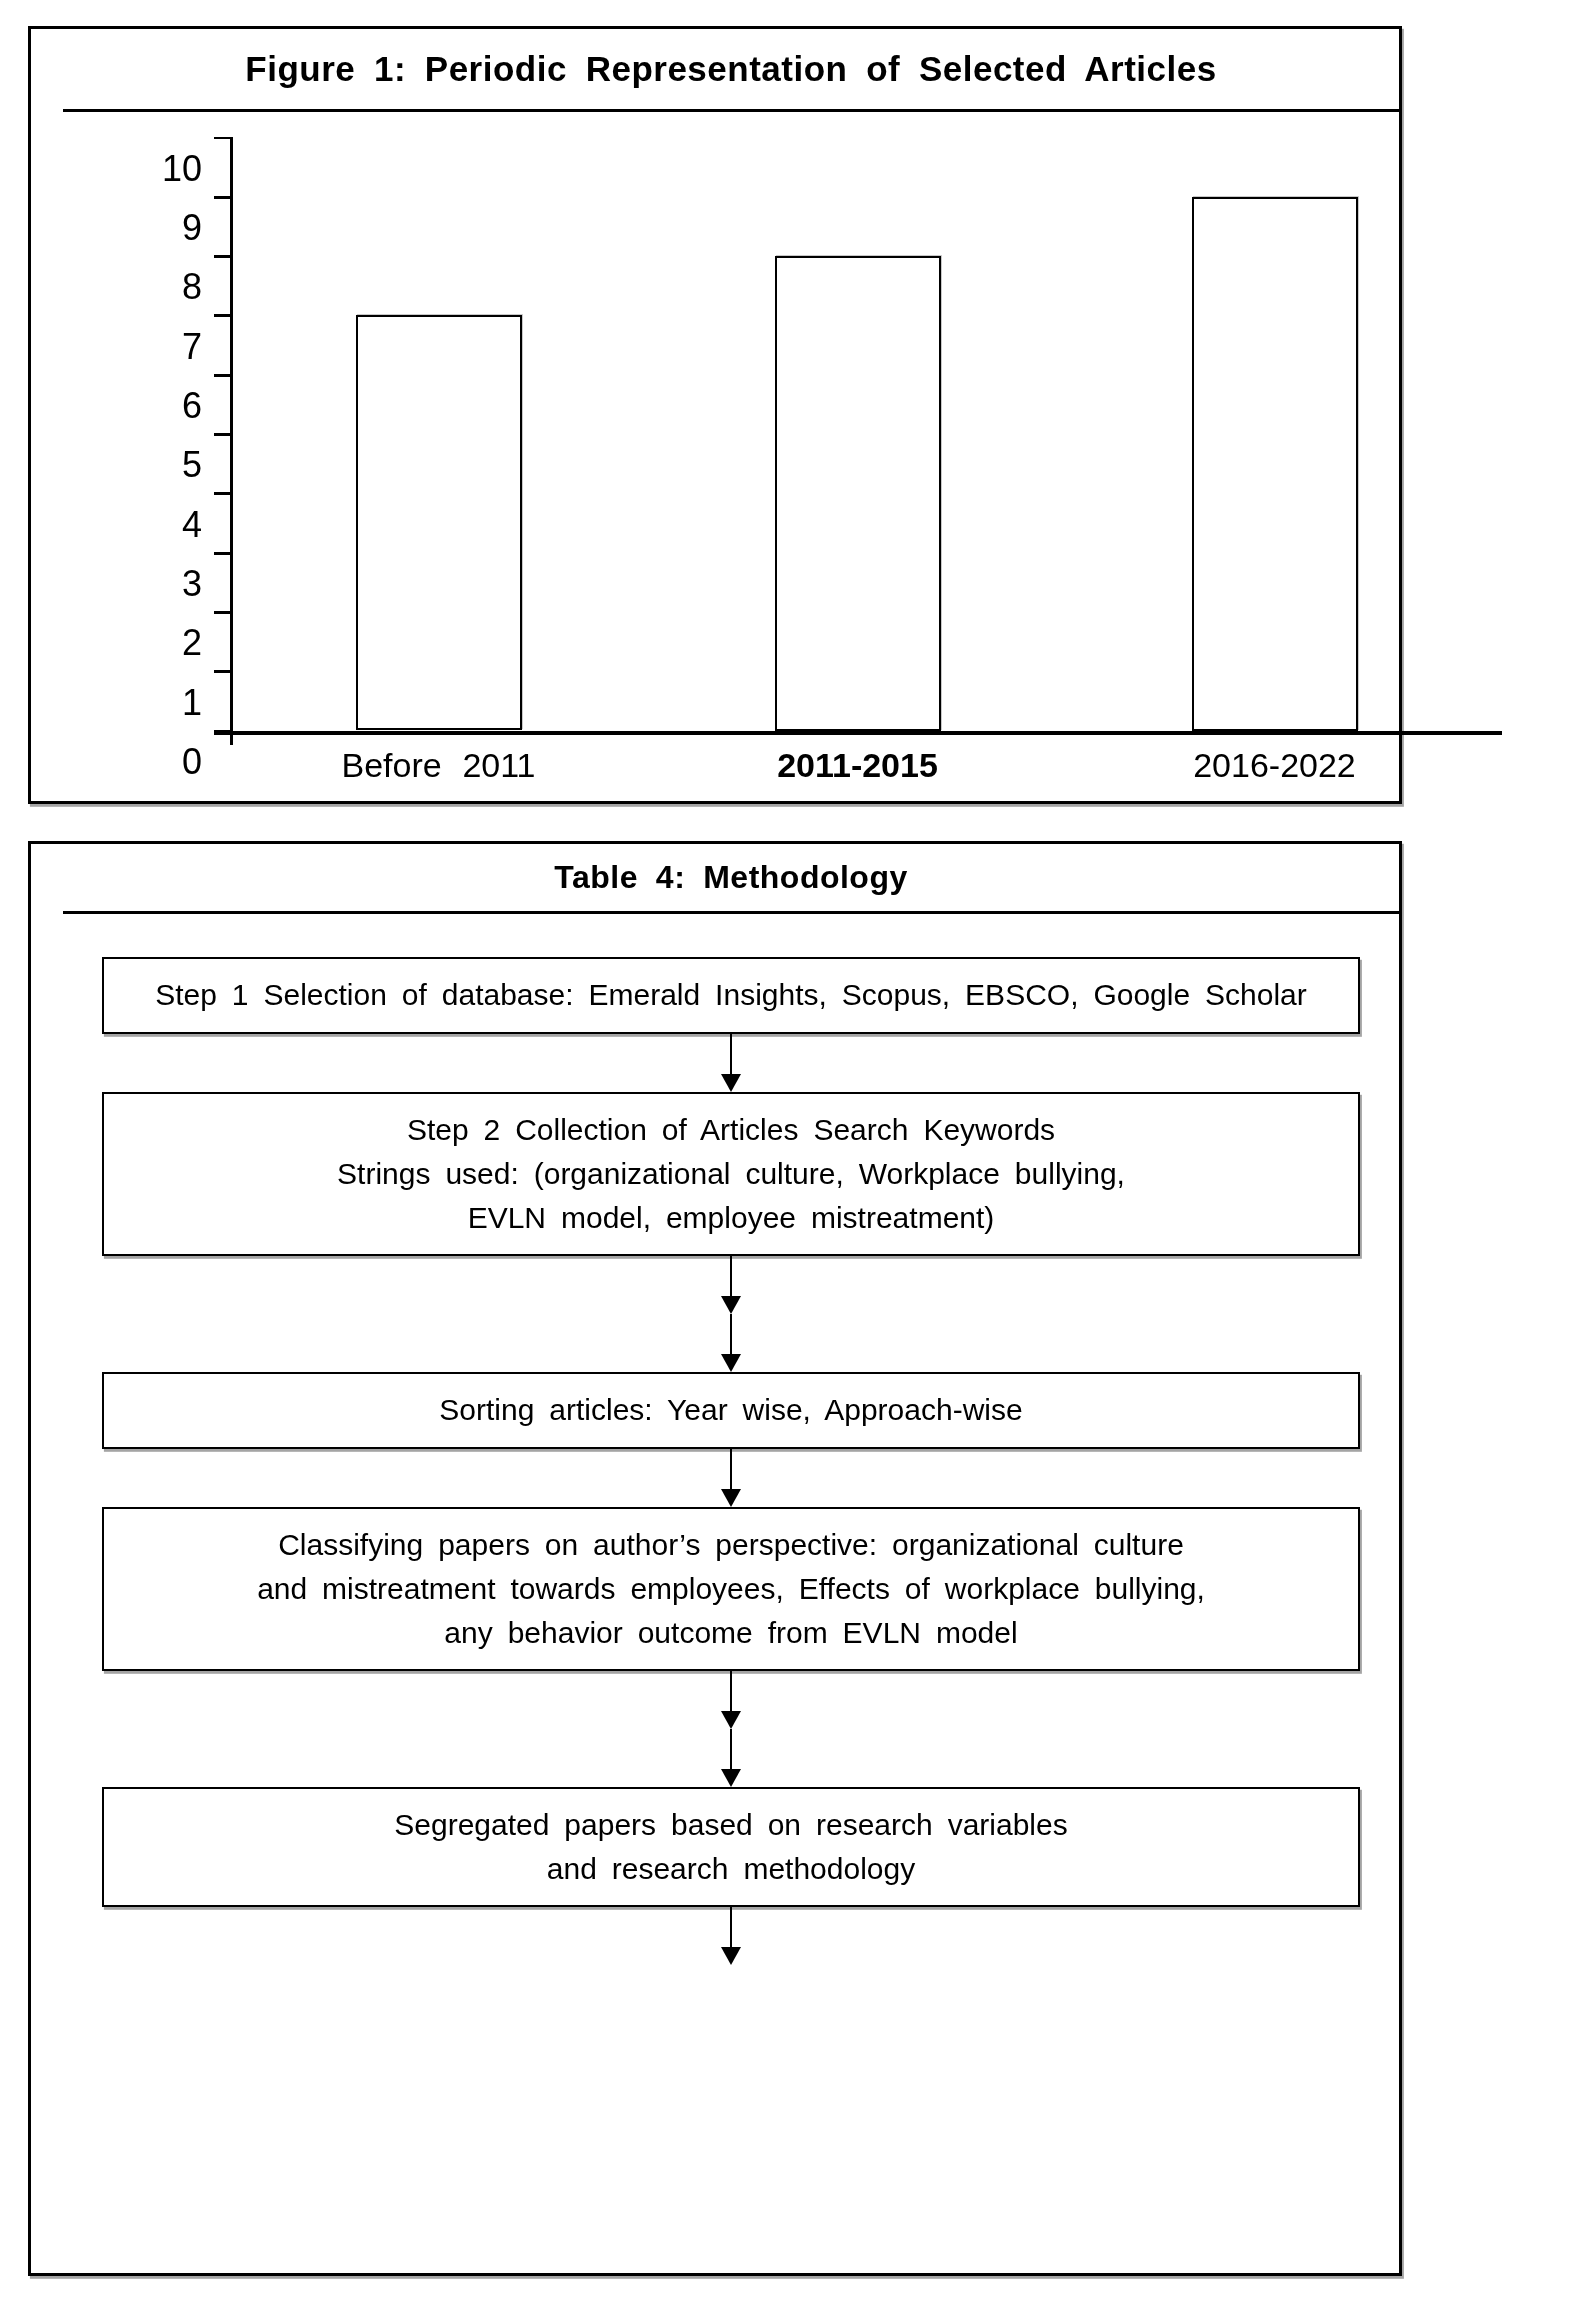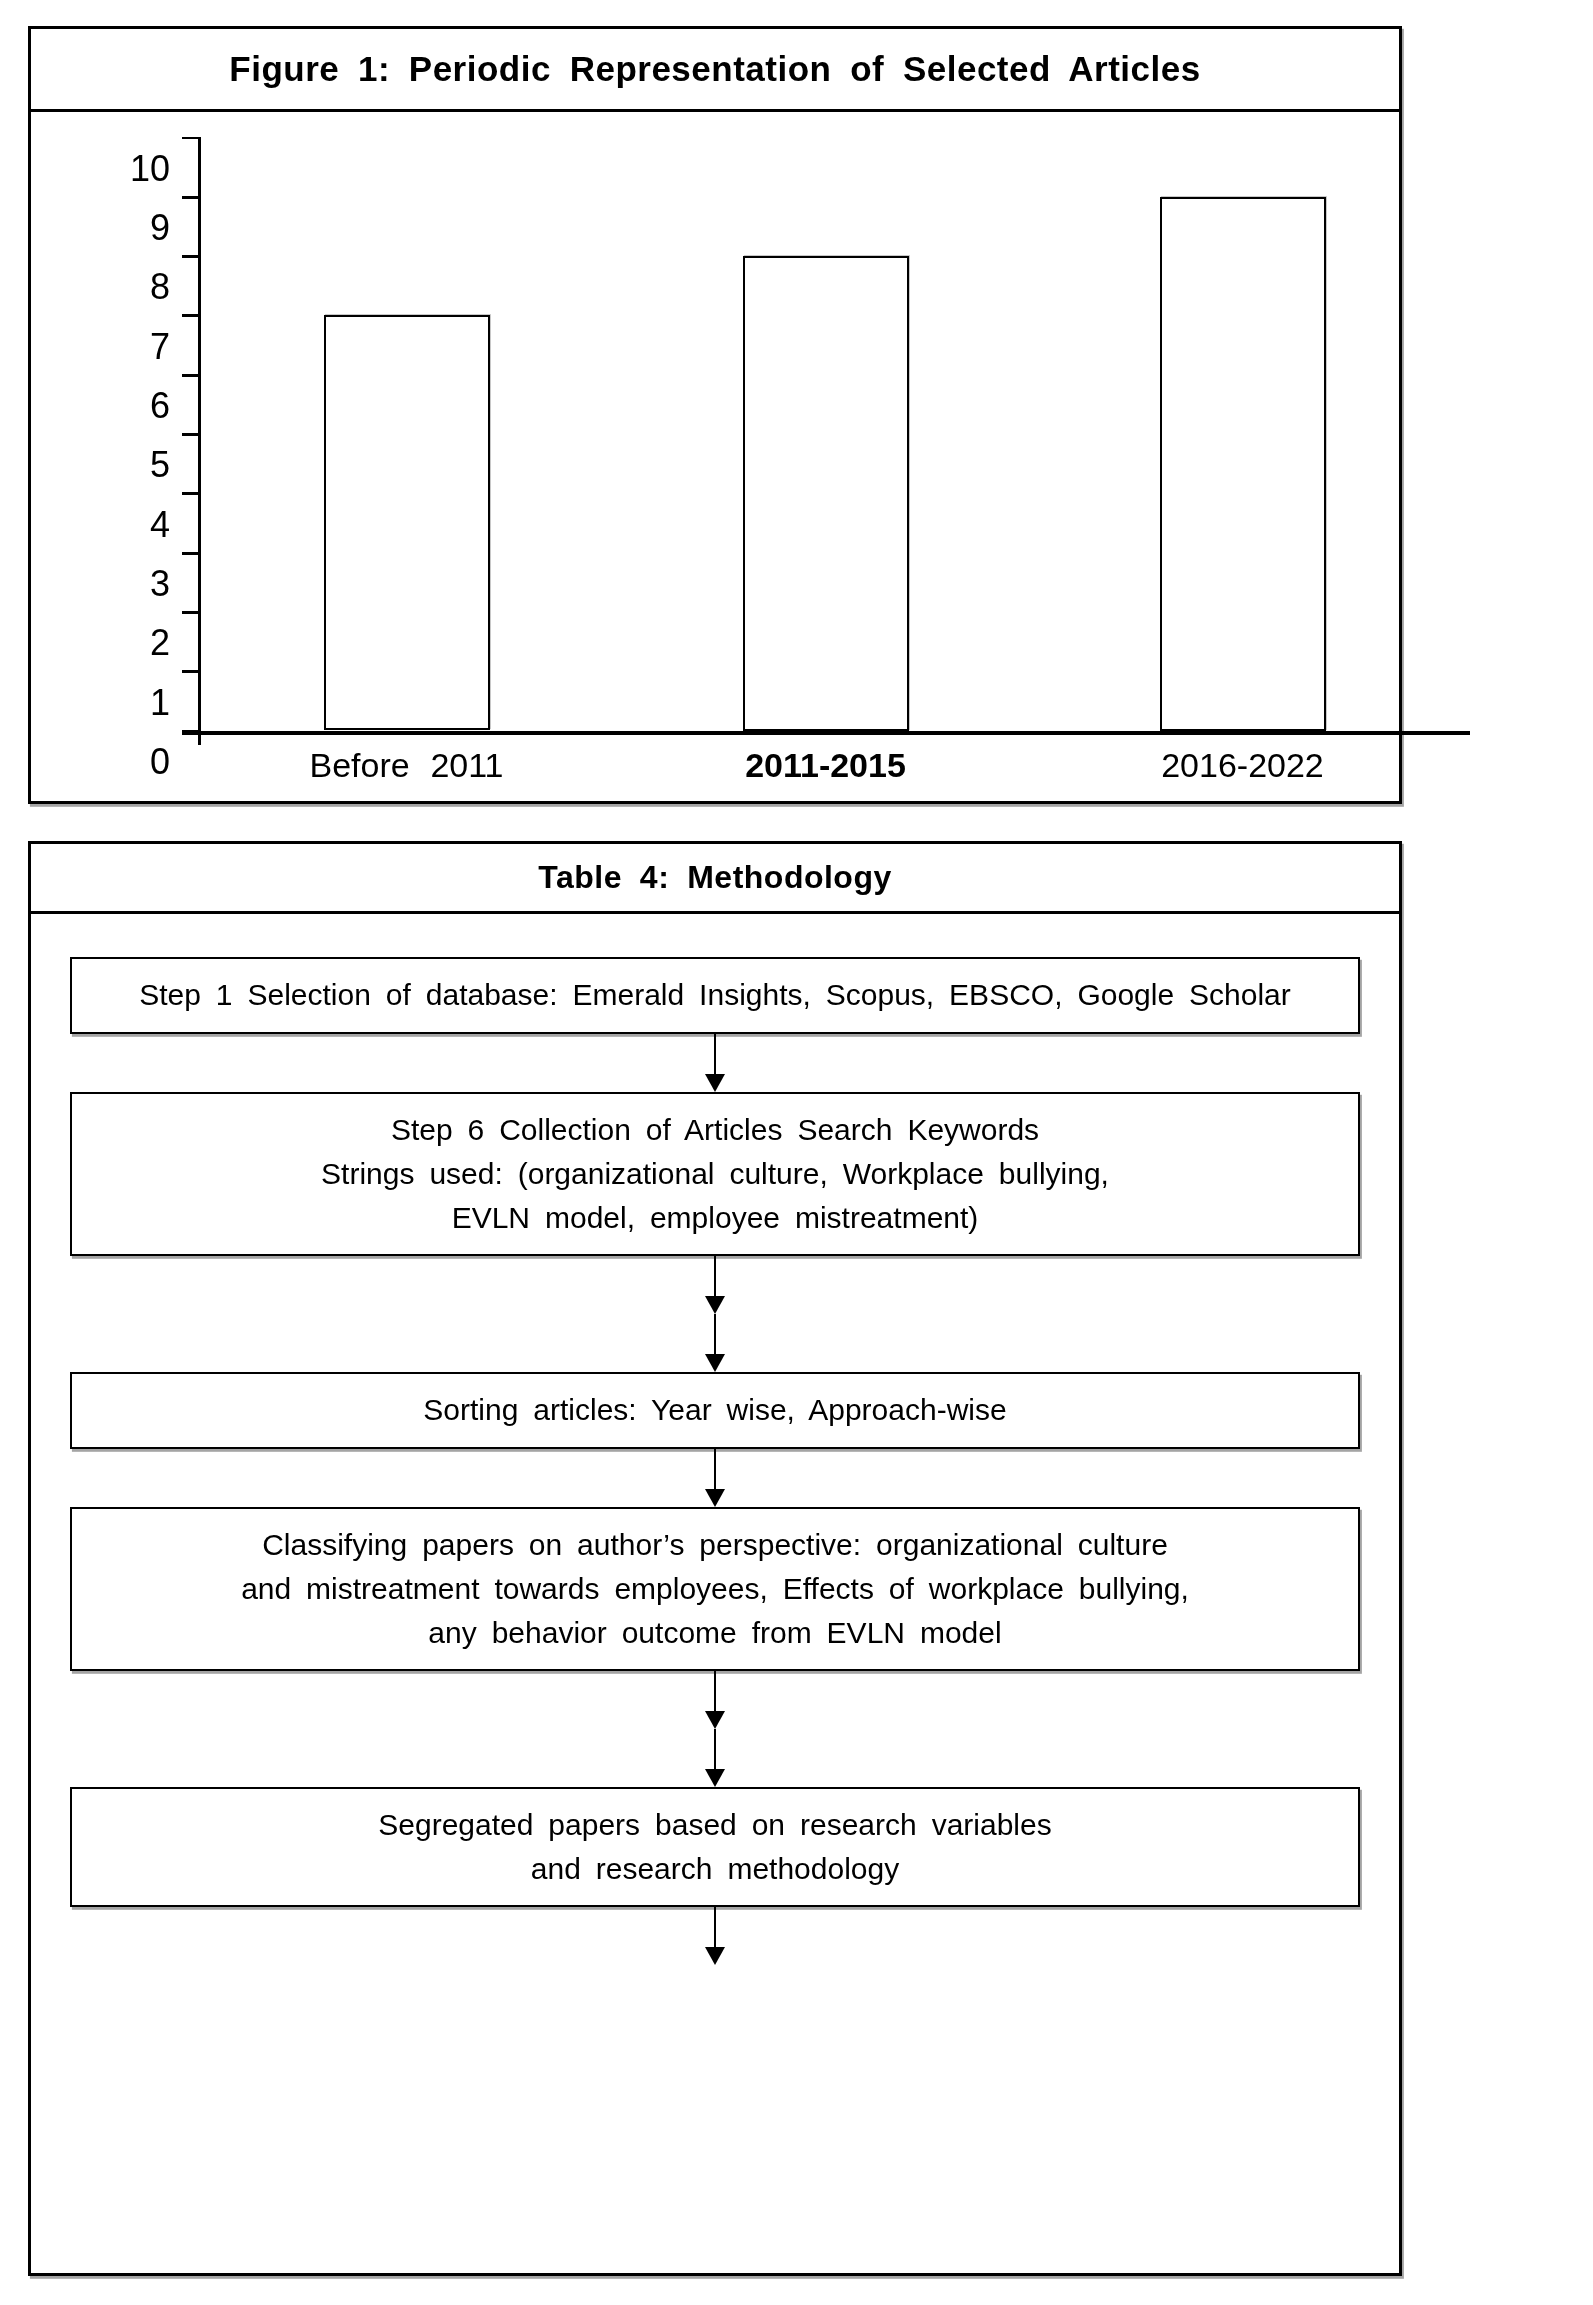--- a/index.html
+++ b/index.html
@@ -6,20 +6,21 @@
   html,body { background:#e8e8e8; }
   body { font-family:"Liberation Sans", sans-serif; color:#000; }
   .page {
     position:relative; width:1593px; height:2305px; background:#ffffff;
     margin:0 auto; overflow:hidden;
   }
   .panel {
     position:absolute; left:28px; width:1374px;
     border:3.8px solid #000; background:#fff;
     box-shadow:1.9px 2.8px 0 rgba(90,90,90,.55);
+    padding-left:32px;
   }
   .panel-title {
     display:flex; align-items:center; justify-content:center;
     font-weight:bold; border-bottom:3.8px solid #000;
     word-spacing:8.5px; letter-spacing:0.5px;
   }
   
   #figure-panel { top:26px; height:778px; }
   #figure-panel .panel-title { height:83px; font-size:35px; }
   .chart { position:relative; width:100%; height:684px; }
@@ -103,21 +104,21 @@
   <section class="panel" id="table-panel">
     <header class="panel-title">Table 4: Methodology</header>
     <div class="flow">
 
       <div class="flow-box">Step 1 Selection of database: Emerald Insights, Scopus, EBSCO, Google Scholar</div>
       <div class="flow-arrow">
           <span class="arrow-line"></span>
           <span class="arrow-head"></span>
         </div>
 
-      <div class="flow-box">Step 6 Collection of Articles Search Keywords
+      <div class="flow-box">Step 2 Collection of Articles Search Keywords
 Strings used: (organizational culture, Workplace bullying,
 EVLN model, employee mistreatment)</div>
       <div class="flow-arrow">
           <span class="arrow-line"></span>
           <span class="arrow-head"></span>
         </div>
 
       <div class="flow-arrow">
           <span class="arrow-line"></span>
           <span class="arrow-head"></span>

